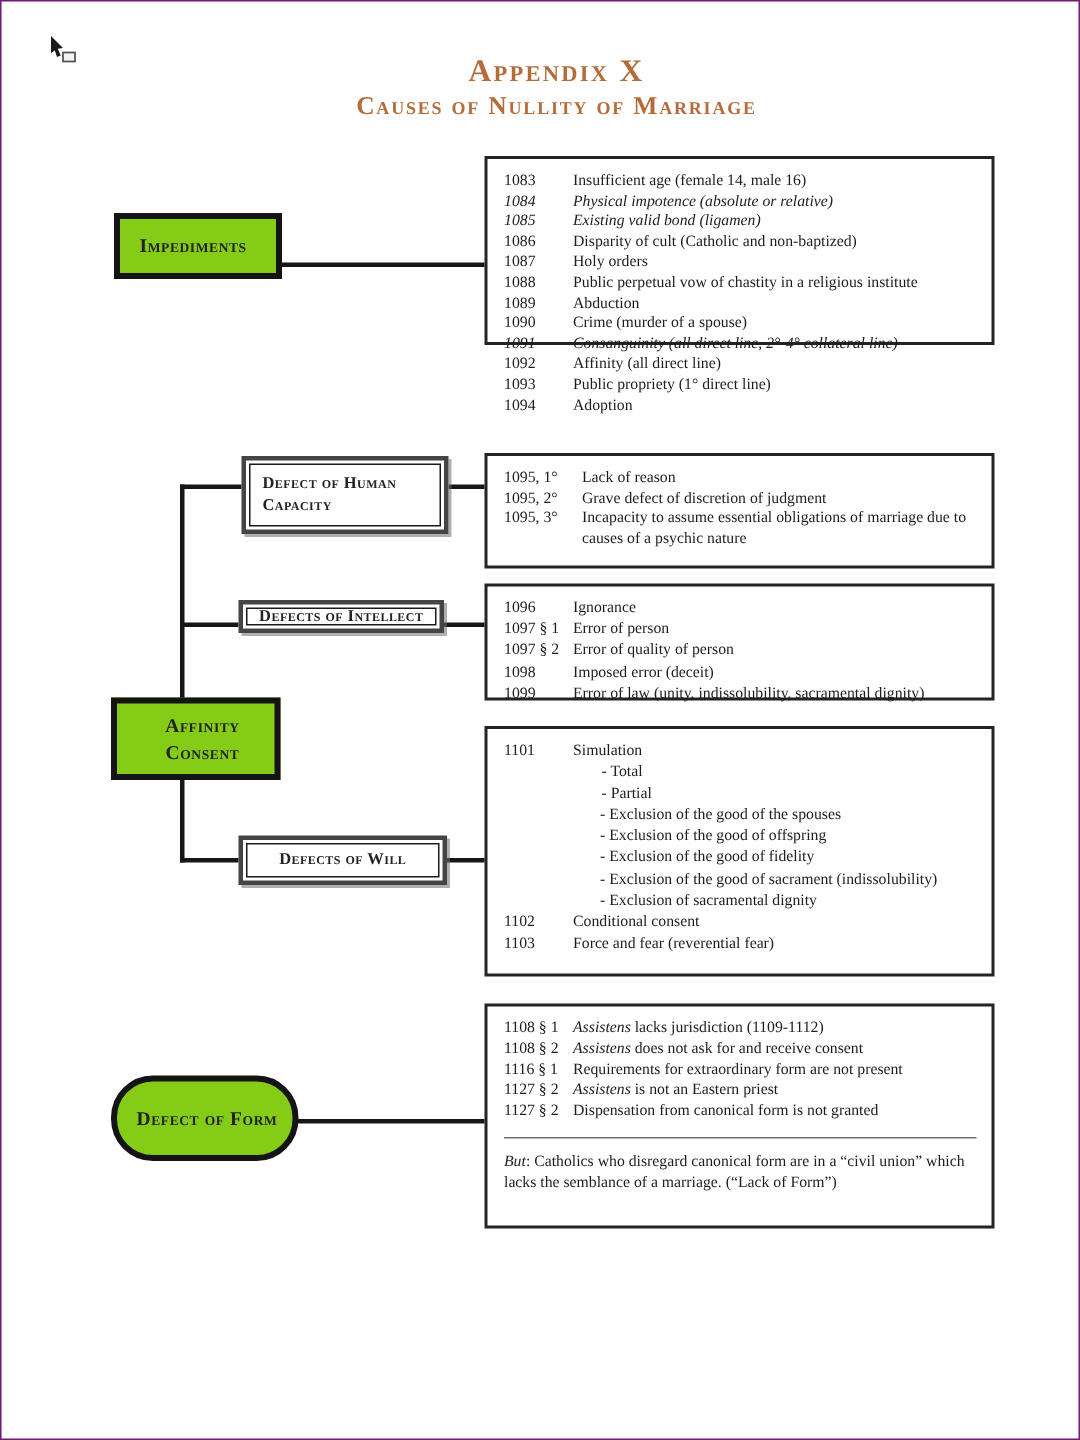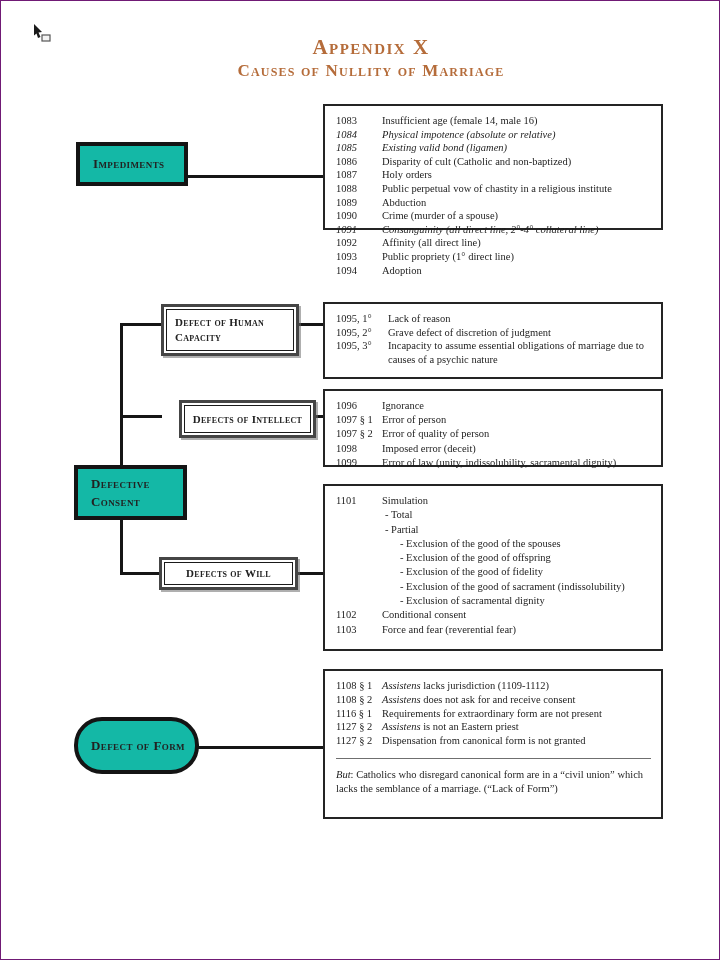--- a/index.html
+++ b/index.html
@@ -18,26 +18,26 @@
   .title-wrap { position: absolute; top: 34px; left: 0; width: 740px; text-align: center; }
   .title-1 { font-size: 21px; font-weight: bold; font-variant: small-caps; letter-spacing: 1.5px; color: #b56c3a; }
   .title-2 { font-size: 17px; font-weight: bold; font-variant: small-caps; letter-spacing: 1.2px; color: #b56c3a; margin-top: 1px; }
 
   
   .line { position: absolute; background: #161616; z-index: 1; }
 
   
   .box-main {
     position: absolute; z-index: 3;
-    background: #14b8a6;
+    background: #84cc16;
     border: 4px solid #141414;
     display: flex; align-items: center;
     font-variant: small-caps; font-weight: bold;
     font-size: 13px; letter-spacing: 0.4px; line-height: 1.35;
-    padding-left: 13px; padding-right: 4px;
+    padding-left: 13px; padding-right: 4px; text-align: center;
   }
 
   
   .box-sub {
     position: absolute; z-index: 3;
     background: #fff;
     border: 3px solid #454545;
     box-shadow: 2px 2px 0 rgba(110,110,110,0.55);
     padding: 2px;
   }
@@ -57,21 +57,21 @@
     background: #fff;
     border: 2px solid #242424;
     font-size: 10.5px;
     color: #1d1d1d;
   }
   .list-inner { padding: 8px 8px 4px 11px; }
   .row { display: flex; align-items: flex-start; }
   .row .num { width: 46px; flex-shrink: 0; }
   .numw-lg .row .num { width: 52px; }
   .row .txt { flex: 1; }
-  .row .txt.ind1 { padding-left: 3px; }
+  .row .txt.ind1 { padding-left: 3px; margin-left: 16px; }
   .row .txt.ind2 { padding-left: 18px; }
   .it, .row .num.it { font-style: italic; }
   .lh-imped .row { line-height: 13.6px; }
   .lh-cap .row { line-height: 13.6px; }
   .lh-int .row { line-height: 14.2px; justify-content: space-between; }
   .lh-will .row { line-height: 14.3px; }
   .lh-form .row { line-height: 13.8px; }
   .divider { border-top: 1.5px solid #6f6f6f; margin: 10px 2px 9px 0; }
   .note-row { line-height: 13.8px; padding-right: 4px; }
 
@@ -103,34 +103,34 @@
   <div class="line" style="left:295px; top:322px; width:28px; height:3px;"></div>
   <div class="line" style="left:293px; top:414px; width:30px; height:3px;"></div>
   <div class="line" style="left:294px; top:571px; width:29px; height:3px;"></div>
   <div class="line" style="left:196px; top:745px; width:127px; height:3px;"></div>
 
   <div class="box-main" style="left:75px; top:141px; width:112px; height:44px;">
     <span>Impediments</span>
   </div>
 
   <div class="box-main" style="left:73px; top:464px; width:113px; height:55px;">
-    <span>Defective Consent</span>
+    <span>Affinity Consent</span>
   </div>
 
   <div class="box-main" style="left:73px; top:716px; width:125px; height:57px;border-radius:28px;">
     <span>Defect of Form</span>
   </div>
 
   <div class="box-sub" style="left:160px; top:303px; width:138px; height:52px;">
     <div class="inner left">
       <span>Defect of Human Capacity</span>
     </div>
   </div>
 
-  <div class="box-sub" style="left:158px; top:399px; width:137px; height:38px;margin-left:20px;">
+  <div class="box-sub" style="left:158px; top:399px; width:137px; height:22px;">
     <div class="inner center">
       <span>Defects of Intellect</span>
     </div>
   </div>
 
   <div class="box-sub" style="left:158px; top:556px; width:139px; height:33px;">
     <div class="inner center">
       <span>Defects of Will</span>
     </div>
   </div>

